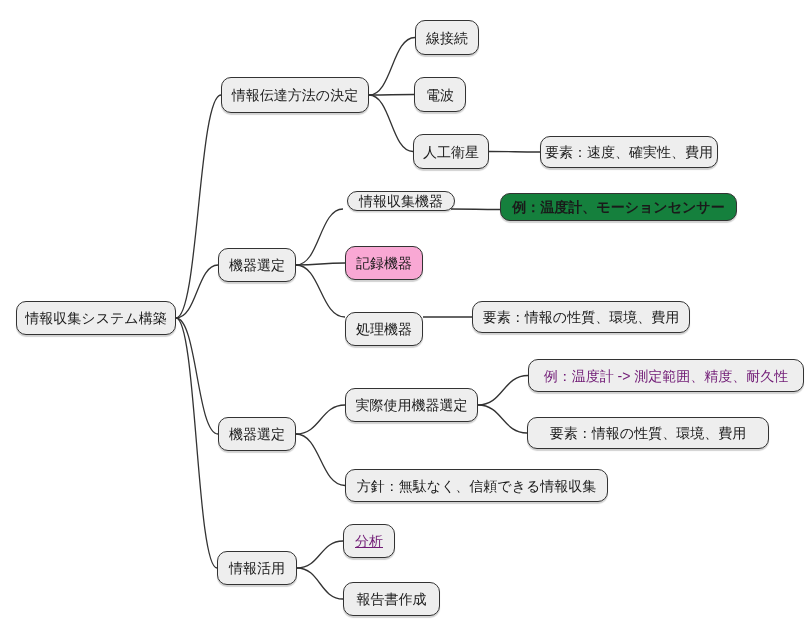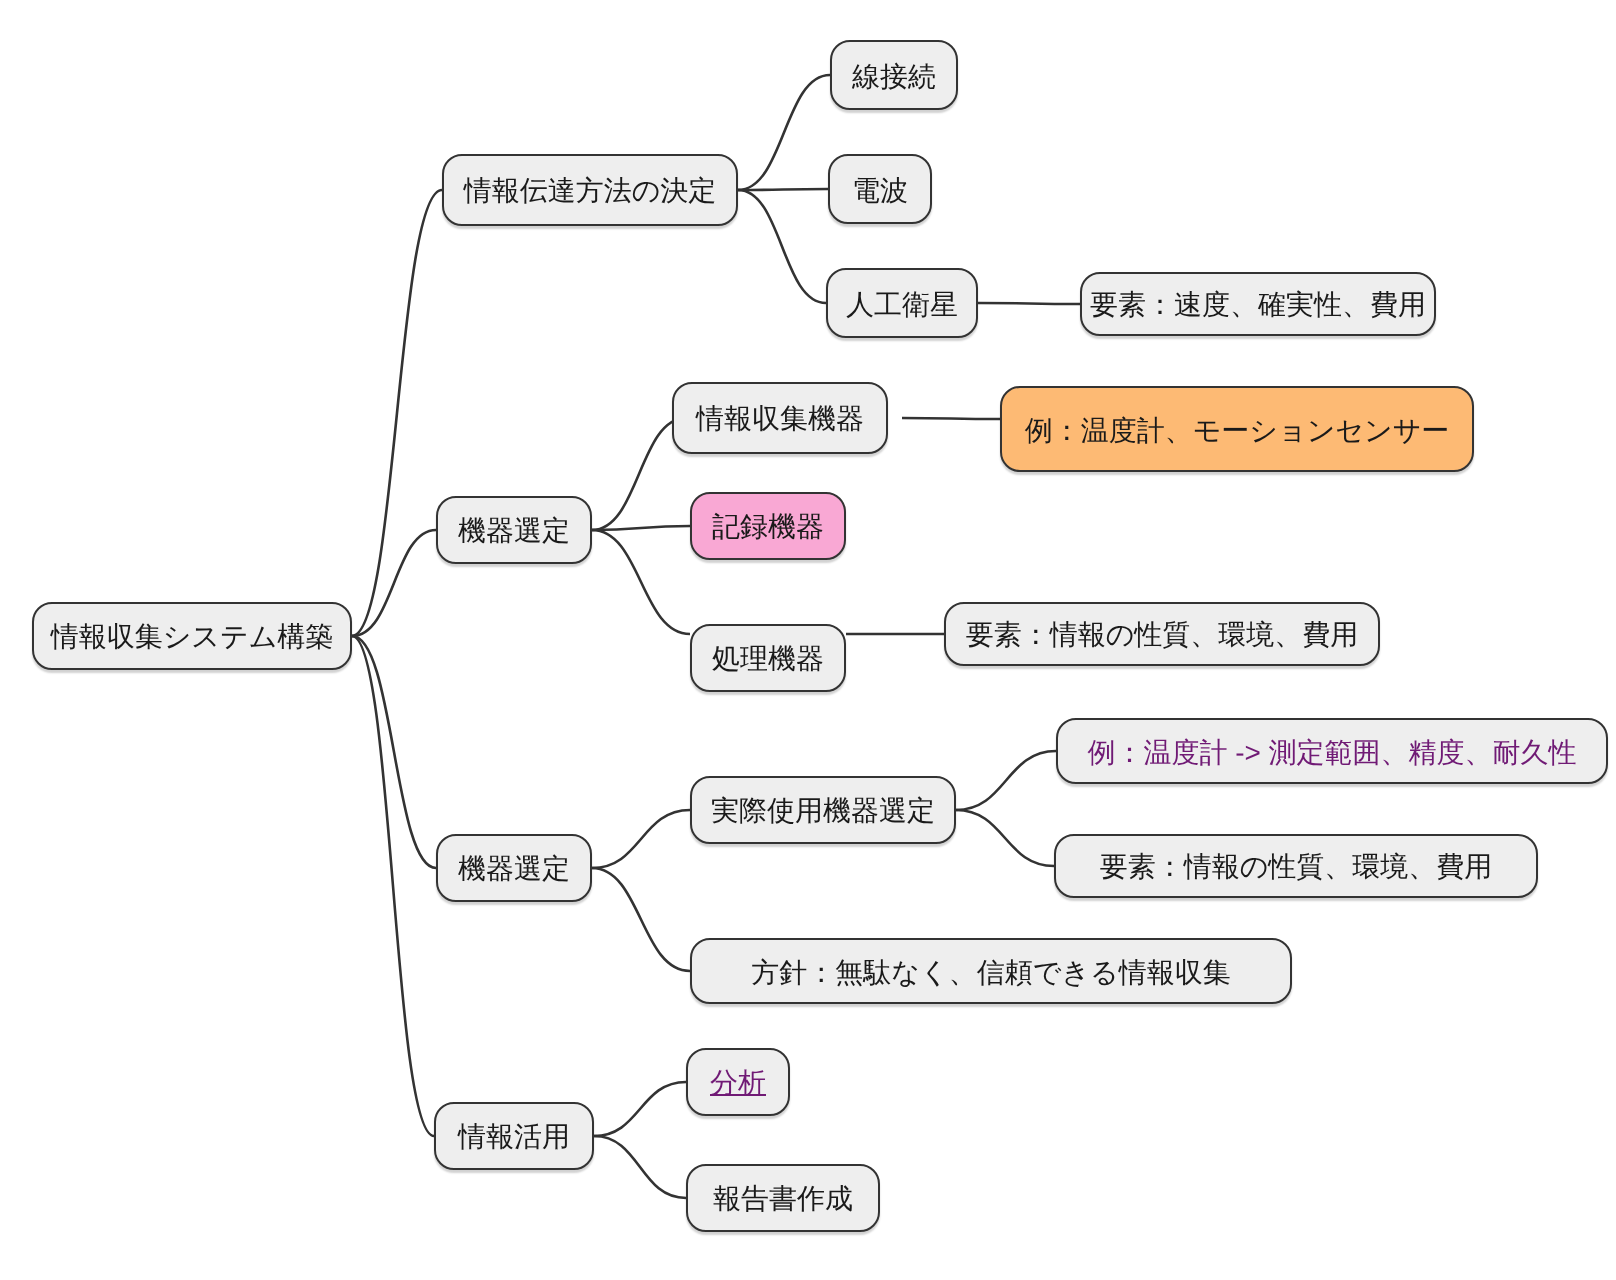--- a/index.html
+++ b/index.html
@@ -64,27 +64,27 @@
       <path d="M 297 568 C 320 568, 320 599, 343 599" fill="none" stroke="#333333" stroke-width="1.3"></path>
     </svg>
   <div id="node-layer">
       <div class="node" style="left: 16px; top: 301px; width: 160px; height: 34px; background: rgb(238, 238, 238); border-color: rgb(51, 51, 51); color: rgb(26, 26, 26);">情報収集システム構築</div>
       <div class="node" style="left: 221px; top: 77px; width: 148px; height: 36px; background: rgb(238, 238, 238); border-color: rgb(51, 51, 51); color: rgb(26, 26, 26);">情報伝達方法の決定</div>
       <div class="node" style="left: 415px; top: 20px; width: 64px; height: 35px; background: rgb(238, 238, 238); border-color: rgb(51, 51, 51); color: rgb(26, 26, 26);">線接続</div>
       <div class="node" style="left: 414px; top: 77px; width: 52px; height: 35px; background: rgb(238, 238, 238); border-color: rgb(51, 51, 51); color: rgb(26, 26, 26); text-align: right;">電波</div>
       <div class="node" style="left: 413px; top: 134px; width: 76px; height: 35px; background: rgb(238, 238, 238); border-color: rgb(51, 51, 51); color: rgb(26, 26, 26);">人工衛星</div>
       <div class="node" style="left: 540px; top: 136px; width: 178px; height: 32px; background: rgb(238, 238, 238); border-color: rgb(51, 51, 51); color: rgb(26, 26, 26);">要素：速度、確実性、費用</div>
       <div class="node" style="left: 218px; top: 248px; width: 78px; height: 34px; background: rgb(238, 238, 238); border-color: rgb(51, 51, 51); color: rgb(26, 26, 26);">機器選定</div>
-      <div class="node" style="left: 336px; top: 191px; width: 108px; height: 36px; background: rgb(238, 238, 238); border-color: rgb(51, 51, 51); color: rgb(26, 26, 26);">情報収集機器</div>
-      <div class="node" style="left: 500px; top: 193px; width: 237px; height: 43px; background: #fdba74; border-color: rgb(51, 51, 51); color: rgb(26, 26, 26);">例：温度計、モーションセンサー</div>
+      <div class="node" style="left: 347px; top: 191px; width: 108px; height: 20px; background: rgb(238, 238, 238); border-color: rgb(51, 51, 51); color: rgb(26, 26, 26);">情報収集機器</div>
+      <div class="node" style="left: 500px; top: 193px; width: 237px; height: 28px; background: #15803d; border-color: rgb(51, 51, 51); color: rgb(26, 26, 26); font-weight: bold;">例：温度計、モーションセンサー</div>
       <div class="node" style="left: 345px; top: 246px; width: 78px; height: 34px; background: #f9a8d4; border-color: rgb(51, 51, 51); color: rgb(26, 26, 26);">記録機器</div>
       <div class="node" style="left: 345px; top: 312px; width: 78px; height: 34px; background: rgb(238, 238, 238); border-color: rgb(51, 51, 51); color: rgb(26, 26, 26);">処理機器</div>
       <div class="node" style="left: 472px; top: 301px; width: 218px; height: 32px; background: rgb(238, 238, 238); border-color: rgb(51, 51, 51); color: rgb(26, 26, 26);">要素：情報の性質、環境、費用</div>
       <div class="node" style="left: 218px; top: 417px; width: 78px; height: 34px; background: rgb(238, 238, 238); border-color: rgb(51, 51, 51); color: rgb(26, 26, 26);">機器選定</div>
       <div class="node" style="left: 345px; top: 388px; width: 133px; height: 34px; background: rgb(238, 238, 238); border-color: rgb(51, 51, 51); color: rgb(26, 26, 26);">実際使用機器選定</div>
       <div class="node" style="left: 528px; top: 359px; width: 276px; height: 33px; background: rgb(238, 238, 238); border-color: rgb(51, 51, 51); color: #701a75;">例：温度計 -&gt; 測定範囲、精度、耐久性</div>
       <div class="node" style="left: 527px; top: 417px; width: 242px; height: 32px; background: rgb(238, 238, 238); border-color: rgb(51, 51, 51); color: rgb(26, 26, 26);">要素：情報の性質、環境、費用</div>
-      <div class="node" style="left: 345px; top: 469px; width: 301px; height: 33px; background: rgb(238, 238, 238); border-color: rgb(51, 51, 51); color: rgb(26, 26, 26);">方針：無駄なく、信頼できる情報収集</div>
+      <div class="node" style="left: 345px; top: 469px; width: 263px; height: 33px; background: rgb(238, 238, 238); border-color: rgb(51, 51, 51); color: rgb(26, 26, 26);">方針：無駄なく、信頼できる情報収集</div>
       <div class="node" style="left: 217px; top: 551px; width: 80px; height: 34px; background: rgb(238, 238, 238); border-color: rgb(51, 51, 51); color: rgb(26, 26, 26);">情報活用</div>
       <div class="node" style="left: 343px; top: 524px; width: 52px; height: 34px; background: rgb(238, 238, 238); border-color: rgb(51, 51, 51); color: #701a75; text-decoration: underline;">分析</div>
       <div class="node" style="left: 343px; top: 582px; width: 97px; height: 34px; background: rgb(238, 238, 238); border-color: rgb(51, 51, 51); color: rgb(26, 26, 26);">報告書作成</div>
     </div>
 </div>
 
 </body></html>

